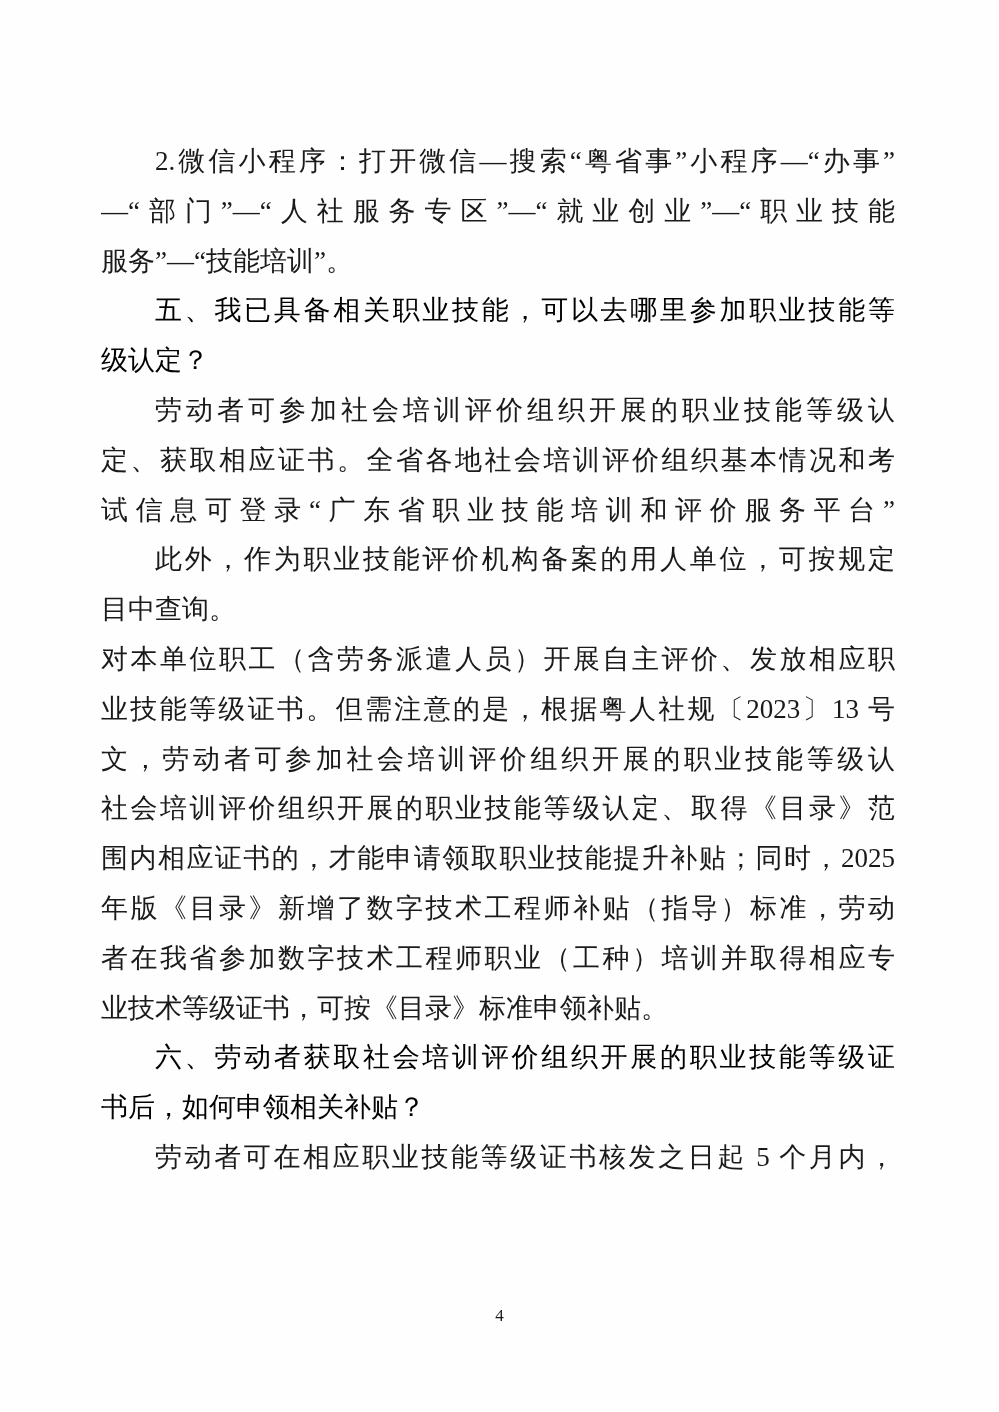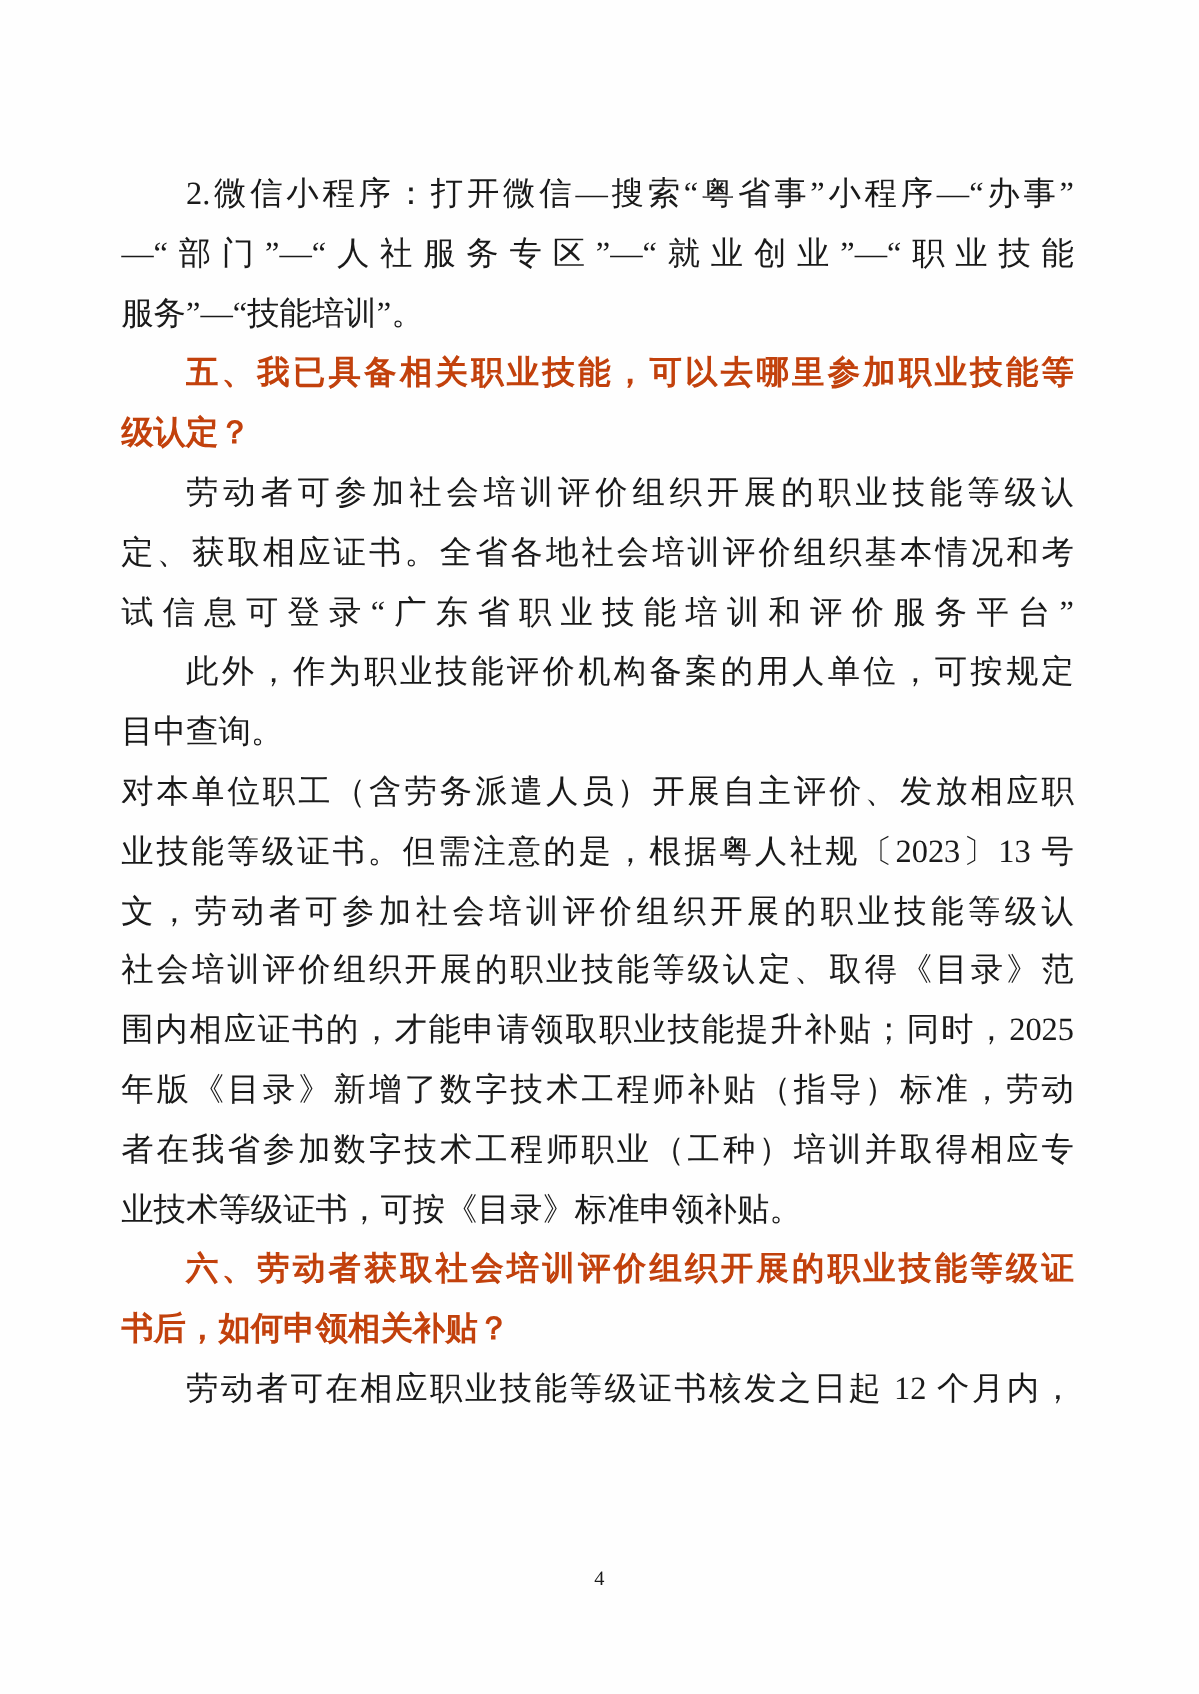--- a/index.html
+++ b/index.html
@@ -39,22 +39,22 @@
   }
   .left {
     text-align: right;
     text-align-last: left;
   }
   .indent {
     text-indent: 2em;
   }
   .heading {
     font-family: "Liberation Sans", "DejaVu Sans", sans-serif;
-    font-weight: 700;
-    color: #c2410c;
+    font-weight: 400;
+    color: #000000;
   }
   .page-footer {
     position: absolute;
     left: 0;
     top: 1303px;
     width: 100%;
     text-align: center;
     font-size: 17px;
     line-height: 26px;
     color: #1a1a1a;
@@ -79,17 +79,17 @@
     <div class="ln just">对本单位职工（含劳务派遣人员）开展自主评价、发放相应职</div>
     <div class="ln just">业技能等级证书。但需注意的是，根据粤人社规〔2023〕13 号</div>
     <div class="ln just">文，劳动者可参加社会培训评价组织开展的职业技能等级认</div>
     <div class="ln just">社会培训评价组织开展的职业技能等级认定、取得《目录》范</div>
     <div class="ln just">围内相应证书的，才能申请领取职业技能提升补贴；同时，2025</div>
     <div class="ln just">年版《目录》新增了数字技术工程师补贴（指导）标准，劳动</div>
     <div class="ln just">者在我省参加数字技术工程师职业（工种）培训并取得相应专</div>
     <div class="ln left">业技术等级证书，可按《目录》标准申领补贴。</div>
     <div class="ln just indent heading">六、劳动者获取社会培训评价组织开展的职业技能等级证</div>
     <div class="ln left heading">书后，如何申领相关补贴？</div>
-    <div class="ln just indent">劳动者可在相应职业技能等级证书核发之日起 12 个月内，</div>
+    <div class="ln just indent">劳动者可在相应职业技能等级证书核发之日起 5 个月内，</div>
   </div>
 
   <div class="page-footer">4</div>
 </div>
 
 </body></html>

